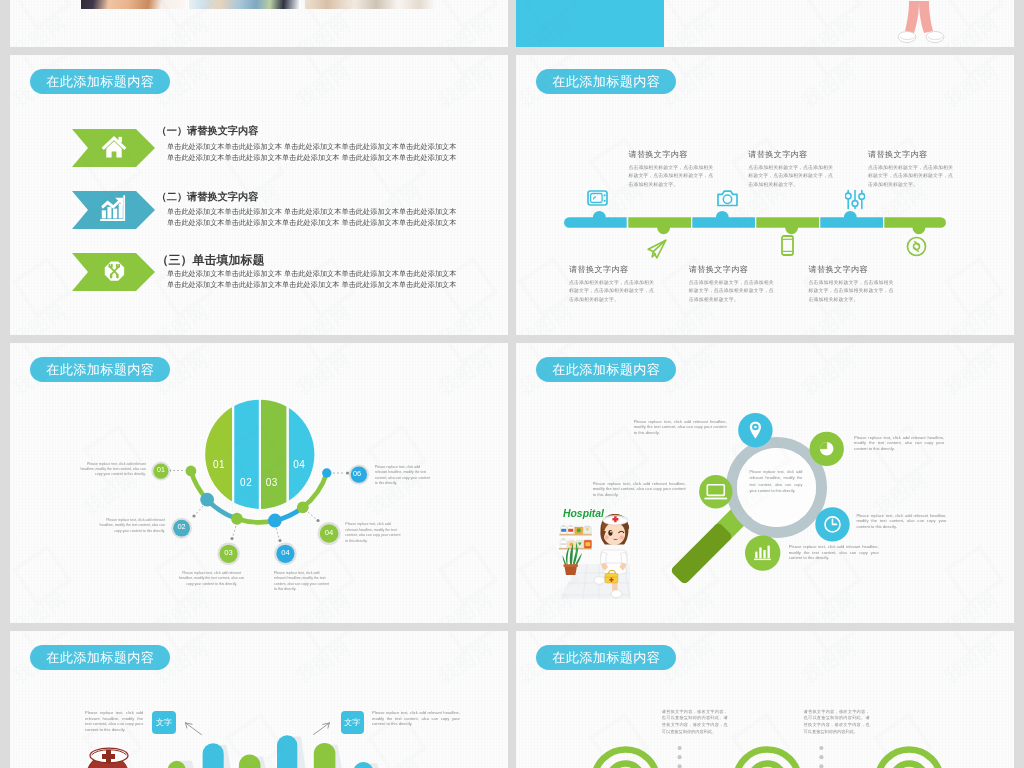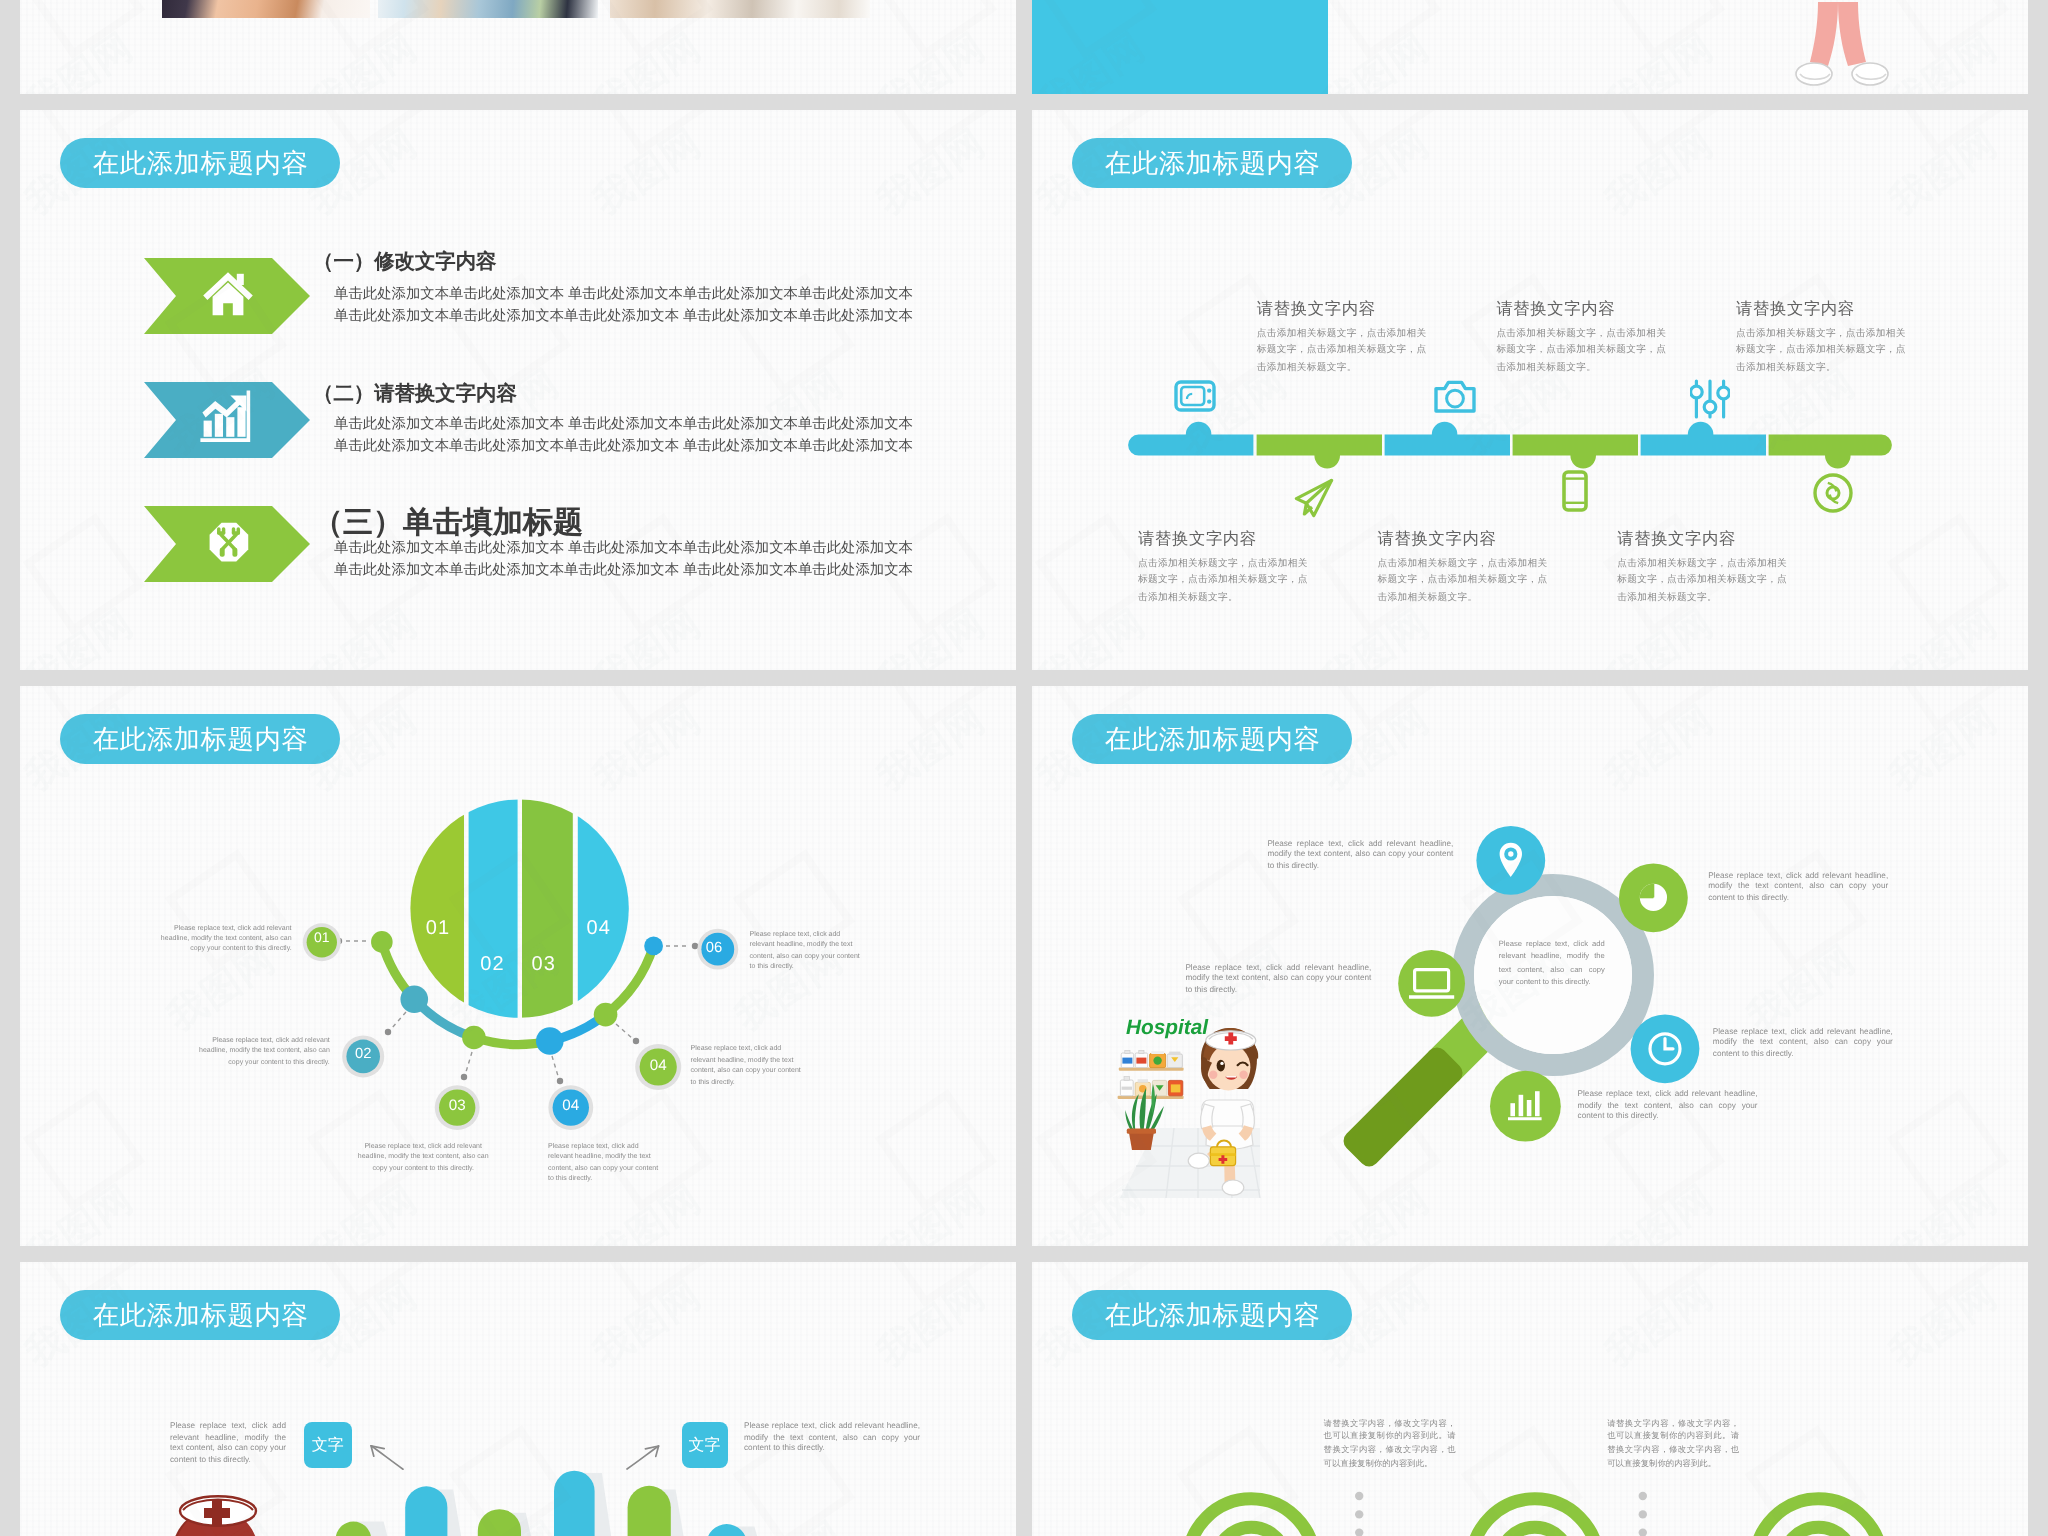--- a/index.html
+++ b/index.html
@@ -70,21 +70,21 @@
   <div class="chv-row" style="position:absolute;left:62px;top:73.6px;">
     <svg class="chv" width="83" height="38" viewBox="0 0 83 38" style="position:absolute;left:0;top:0">
       <path d="M0 0 H64 L83 19 L64 38 H0 L16 19 Z" fill="#8cc63e"></path>
       <g transform="translate(29.6,6.6)" fill="#fff">
         <path d="M12.4 0.5 L0 12.1 L2.1 14.4 L12.4 4.7 L22.7 14.4 L24.8 12.1 Z"></path>
         <path d="M4.7 12.8 V22 H10 V16 H14.8 V22 H20.1 V12.8 L12.4 5.7 Z"></path>
         <rect x="16.8" y="1.3" width="3.5" height="5.6"></rect>
       </g>
     </svg>
   </div>
-  <div style="position:absolute;left:146.5px;top:69px;font-size:10.2px;font-weight:bold;color:#3b3b3b;letter-spacing:0">（一）修改文字内容</div>
+  <div style="position:absolute;left:146.5px;top:69px;font-size:10.2px;font-weight:bold;color:#3b3b3b;letter-spacing:0">（一）请替换文字内容</div>
   <div style="position:absolute;left:157px;top:86.5px;font-size:7.2px;color:#4d4d4d;letter-spacing:0">单击此处添加文本单击此处添加文本 单击此处添加文本单击此处添加文本单击此处添加文本</div>
   <div style="position:absolute;left:157px;top:98.2px;font-size:7.2px;color:#4d4d4d;letter-spacing:0">单击此处添加文本单击此处添加文本单击此处添加文本 单击此处添加文本单击此处添加文本</div>
 
   <div class="chv-row" style="position:absolute;left:62px;top:135.9px;">
     <svg class="chv" width="83" height="38" viewBox="0 0 83 38" style="position:absolute;left:0;top:0">
       <path d="M0 0 H64 L83 19 L64 38 H0 L16 19 Z" fill="#4aaec4"></path>
       <g transform="translate(28.2,4.2)" fill="#fff">
         <path d="M23.1 0 h1.8 v25.8 h-24.9 v-1.9 h23.1 Z"></path>
         <rect x="1.6" y="15.1" width="4.1" height="8.1"></rect>
         <rect x="7.2" y="11.7" width="4.1" height="11.5"></rect>
@@ -114,21 +114,21 @@
           <path d="M5.0 5.6 h2.6"></path>
           <path d="M13.0 5.6 h2.6"></path>
         </g>
         <g fill="#8cc63e">
           <rect x="5.5" y="13.5" width="2.7" height="5" rx="1.15"></rect>
           <rect x="12.4" y="13.5" width="2.7" height="5" rx="1.15"></rect>
         </g>
       </g>
     </svg>
   </div>
-  <div style="position:absolute;left:146.5px;top:197.3px;font-size:15px;font-weight:bold;color:#3b3b3b;letter-spacing:0">（三）单击填加标题</div>
+  <div style="position:absolute;left:146.5px;top:197.3px;font-size:12px;font-weight:bold;color:#3b3b3b;letter-spacing:0">（三）单击填加标题</div>
   <div style="position:absolute;left:157px;top:213.9px;font-size:7.2px;color:#4d4d4d">单击此处添加文本单击此处添加文本 单击此处添加文本单击此处添加文本单击此处添加文本</div>
   <div style="position:absolute;left:157px;top:224.8px;font-size:7.2px;color:#4d4d4d">单击此处添加文本单击此处添加文本单击此处添加文本 单击此处添加文本单击此处添加文本</div>
 <div class="wmk-layer">
       <div class="wmk" style="left: 0px; top: 18px;">我图网</div>
       <div class="wmk-o" style="left: 10px; top: -30px;"></div>
       <div class="wmk" style="left: 142px; top: 18px;">我图网</div>
       <div class="wmk-o" style="left: 152px; top: -30px;"></div>
       <div class="wmk" style="left: 284px; top: 18px;">我图网</div>
       <div class="wmk-o" style="left: 294px; top: -30px;"></div>
       <div class="wmk" style="left: 426px; top: 18px;">我图网</div>

